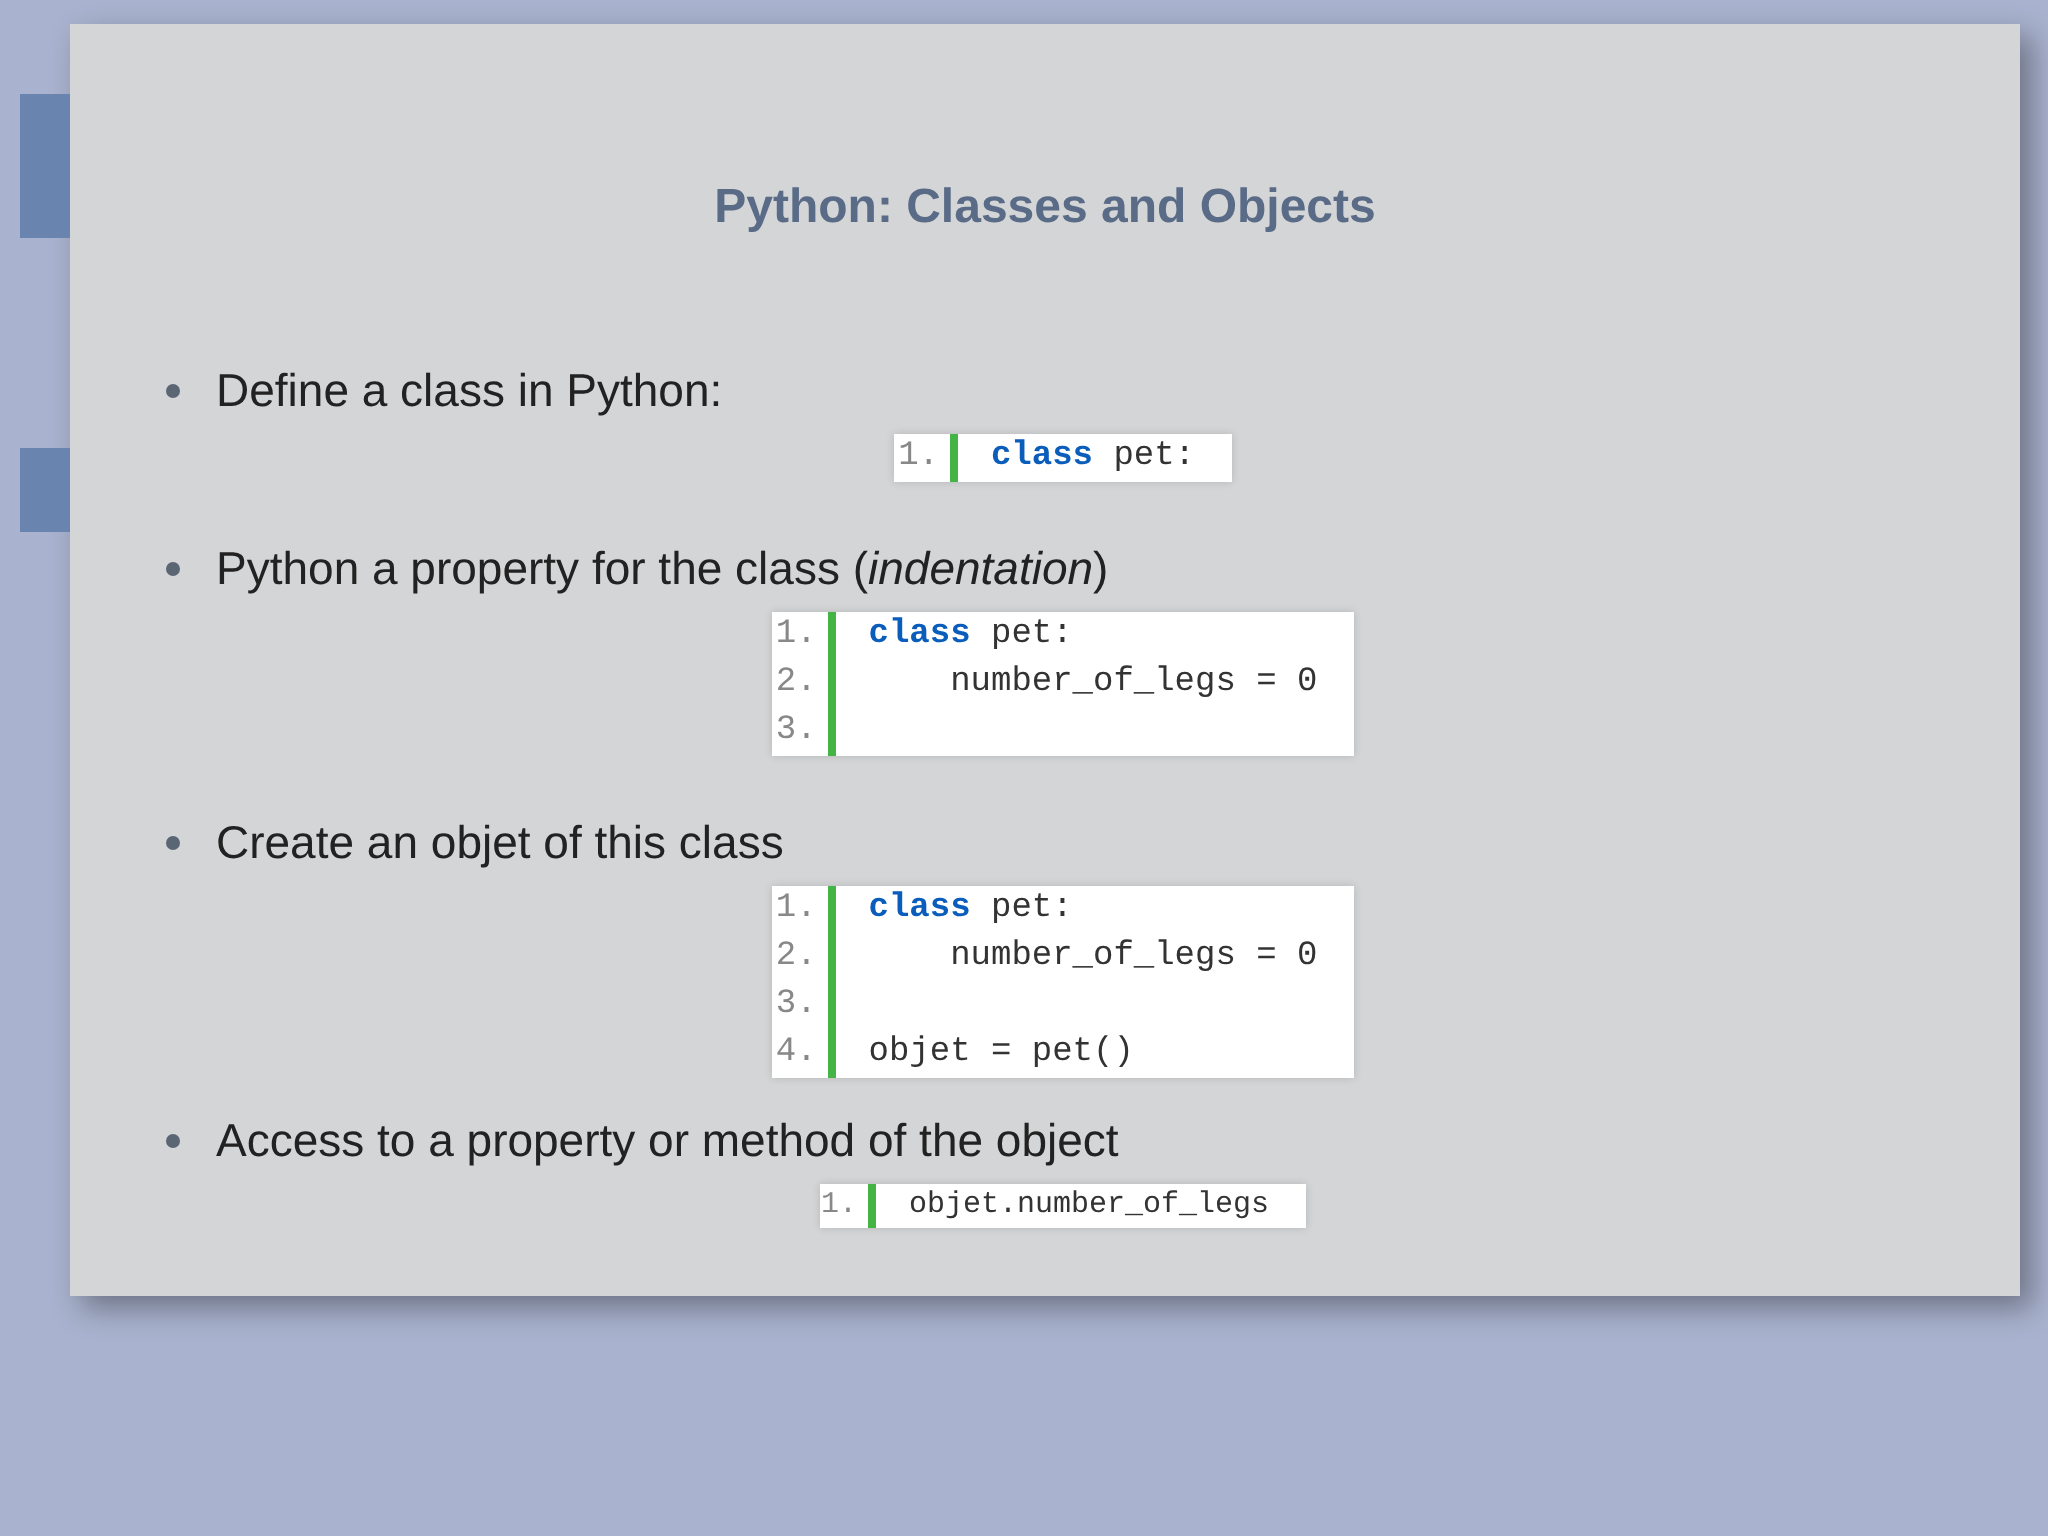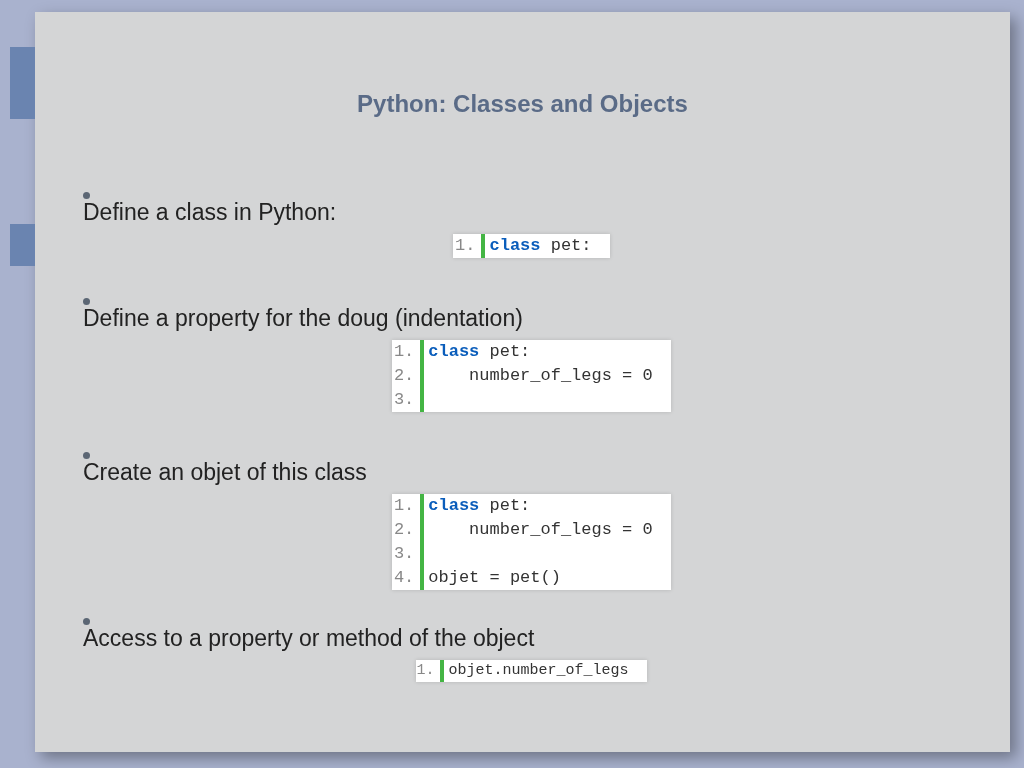--- a/index.html
+++ b/index.html
@@ -6,21 +6,21 @@
   html, body { width: 1024px; height: 768px; overflow: hidden; }
   body {
     background: #a9b2ce;
     font-family: Arial, Helvetica, sans-serif;
   }
   .slide {
     position: absolute;
     left: 35px;
     top: 12px;
     width: 975px;
-    height: 740px;
+    height: 636px;
     background: #d4d5d6;
     box-shadow: 6px 6px 14px rgba(0,0,0,0.35);
   }
   .accent-top {
     position: absolute;
     left: -25px;
     top: 35px;
     width: 25px;
     height: 72px;
     background: #6a84b0;
@@ -47,36 +47,35 @@
     position: absolute;
     top: 160px;
     left: 48px;
     right: 30px;
   }
   .bullet-row {
     display: flex;
     align-items: flex-start;
     margin-bottom: 6px;
     margin-top: 10px;
-    flex-direction: column;
   }
   .bullet-dot {
     width: 7px;
     height: 7px;
     background: #5b6674;
     border-radius: 50%;
     margin-top: 10px;
     margin-right: 18px;
     flex-shrink: 0;
   }
   .bullet-text {
     font-size: 23px;
     color: #222;
   }
-  .italic { }
+  .italic { font-style: italic; }
   .codeblock {
     background: #ffffff;
     display: inline-block;
     margin: 2px auto 8px auto;
     box-shadow: 0 0 4px rgba(0,0,0,0.15);
   }
   .cb-wrap {
     text-align: center;
   }
   .codeblock .line {
@@ -91,21 +90,21 @@
     text-align: right;
     padding-right: 6px;
     color: #888;
     background: #fff;
   }
   .bar {
     width: 4px;
     background: #44b544;
   }
   .code {
-    padding-left: 4px;
+    padding-left: 16px;
     padding-right: 18px;
     white-space: pre;
     text-align: left;
     color: #333;
   }
   .kw  { color: #0a5dbb; font-weight: bold; }
   .nm  { color: #333; }
   .codeblock.sm .line { font-size: 15px; line-height: 22px; }
   .codeblock.sm .ln { width: 24px; }
 </style>
@@ -130,21 +129,21 @@
           <span class="ln">1.</span>
           <span class="bar"></span>
           <span class="code"><span class="kw">class</span><span class="nm"> pet:</span></span>
         </div>
       </div>
     </div>
 
     <div class="bullet-row" style="margin-top:22px">
       <div class="bullet-dot"></div>
       <div class="bullet-text">
-        <span>Define a property for the doug (</span><span class="italic">indentation</span><span>)</span>
+        <span>Python a property for the class (</span><span class="italic">indentation</span><span>)</span>
       </div>
     </div>
     <div class="cb-wrap">
       <div class="codeblock">
         <div class="line">
           <span class="ln">1.</span>
           <span class="bar"></span>
           <span class="code"><span class="kw">class</span><span class="nm"> pet:</span></span>
         </div>
         <div class="line">

